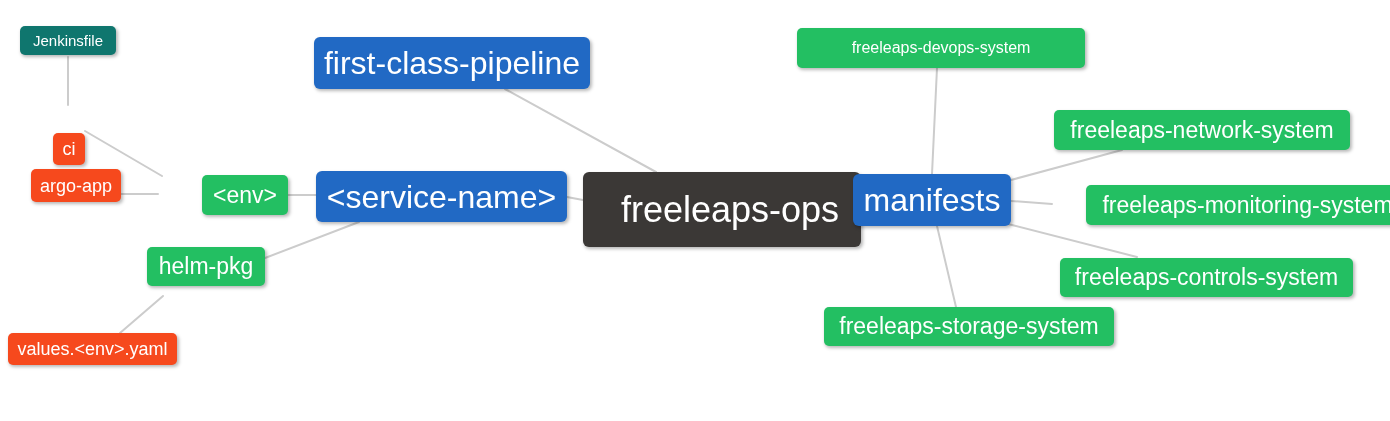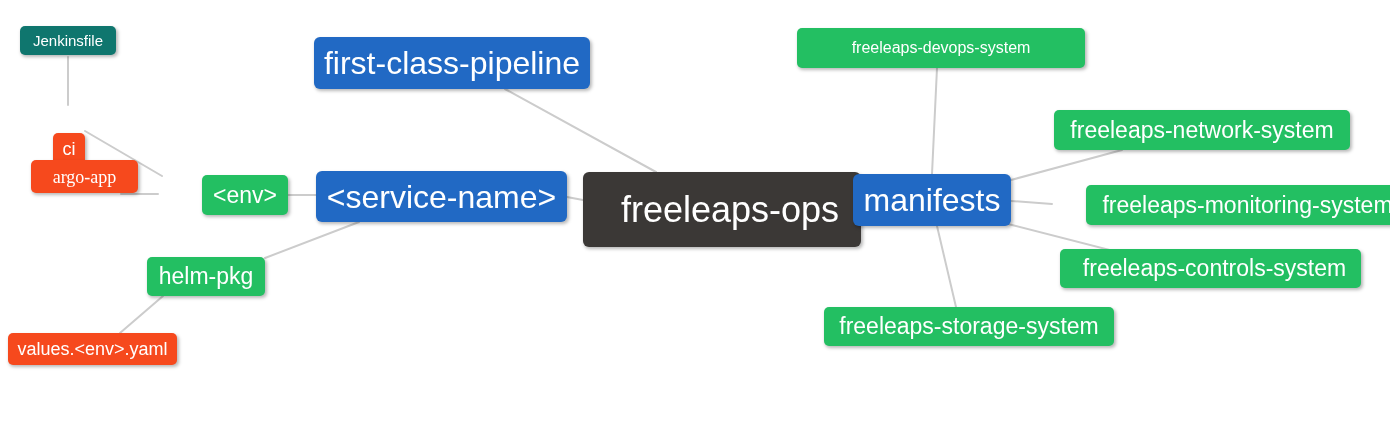--- a/index.html
+++ b/index.html
@@ -46,39 +46,39 @@
       <line x1="1011" y1="201" x2="1052" y2="204"></line>
       <line x1="1008" y1="224" x2="1137" y2="257"></line>
       <line x1="937" y1="226" x2="956" y2="307"></line>
     </g>
   </svg>
 
   <div class="node" style="left: 20px; top: 26px; width: 96px; height: 29px; font-size: 15px; background-color: #0f766e;">Jenkinsfile</div>
 
   <div class="node" style="left: 53px; top: 105px; width: 32px; height: 32px; font-size: 18px; background-color: rgb(246, 73, 29); margin-top: 28px;">ci</div>
 
-  <div class="node" style="left: 31px; top: 160px; width: 107px; height: 33px; font-size: 18px; background-color: rgb(246, 73, 29); font-family: Liberation Serif, serif;">argo-app</div>
+  <div class="node" style="left: 31px; top: 169px; width: 90px; height: 33px; font-size: 18px; background-color: rgb(246, 73, 29);">argo-app</div>
 
   <div class="node" style="left: 158px; top: 175px; width: 86px; height: 40px; font-size: 23px; background-color: rgb(35, 191, 98); margin-left: 44px;">&lt;env&gt;</div>
 
-  <div class="node" style="left: 147px; top: 257px; width: 118px; height: 39px; font-size: 23px; background-color: rgb(35, 191, 98);">helm-pkg</div>
+  <div class="node" style="left: 147px; top: 247px; width: 118px; height: 39px; font-size: 23px; background-color: rgb(35, 191, 98);">helm-pkg</div>
 
   <div class="node" style="left: 8px; top: 333px; width: 169px; height: 32px; font-size: 18px; background-color: rgb(246, 73, 29);">values.&lt;env&gt;.yaml</div>
 
   <div class="node lg" style="left: 314px; top: 37px; width: 276px; height: 52px; font-size: 32px; background-color: rgb(33, 105, 196);">first-class-pipeline</div>
 
   <div class="node lg" style="left: 316px; top: 171px; width: 251px; height: 51px; font-size: 32px; background-color: rgb(33, 105, 196);">&lt;service-name&gt;</div>
 
   <div class="node lg" style="left: 583px; top: 172px; width: 262px; height: 75px; font-size: 36px; background-color: rgb(59, 56, 54); padding-left: 16px;">freeleaps-ops</div>
 
   <div class="node lg" style="left: 853px; top: 174px; width: 158px; height: 52px; font-size: 32px; background-color: rgb(33, 105, 196);">manifests</div>
 
   <div class="node" style="left: 797px; top: 28px; width: 288px; height: 40px; font-size: 16px; background-color: rgb(35, 191, 98); text-align: right;">freeleaps-devops-system</div>
 
   <div class="node" style="left: 1054px; top: 110px; width: 296px; height: 40px; font-size: 23px; background-color: rgb(35, 191, 98);">freeleaps-network-system</div>
 
   <div class="node" style="left: 1052px; top: 185px; width: 323px; height: 40px; font-size: 23px; background-color: rgb(35, 191, 98); margin-left: 34px;">freeleaps-monitoring-system</div>
 
-  <div class="node" style="left: 1060px; top: 249px; width: 293px; height: 39px; font-size: 23px; background-color: rgb(35, 191, 98); padding-left: 8px;">freeleaps-controls-system</div>
+  <div class="node" style="left: 1060px; top: 258px; width: 293px; height: 39px; font-size: 23px; background-color: rgb(35, 191, 98);">freeleaps-controls-system</div>
 
   <div class="node" style="left: 815px; top: 307px; width: 290px; height: 39px; font-size: 23px; background-color: rgb(35, 191, 98); margin-left: 9px;">freeleaps-storage-system</div>
 
 </div>
 
 </body></html>

